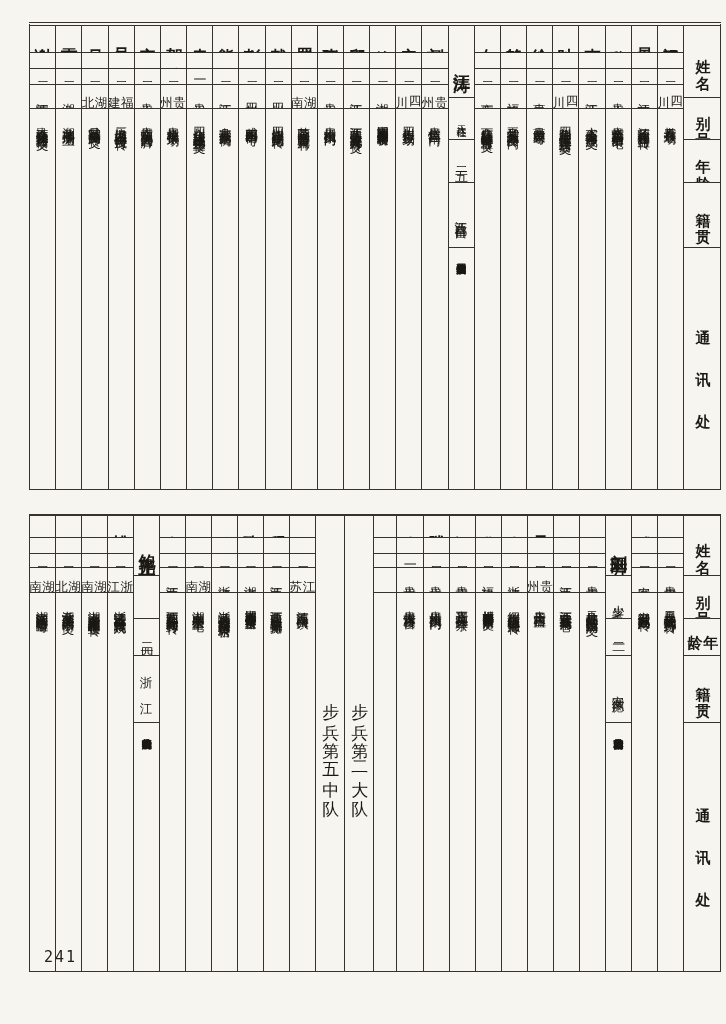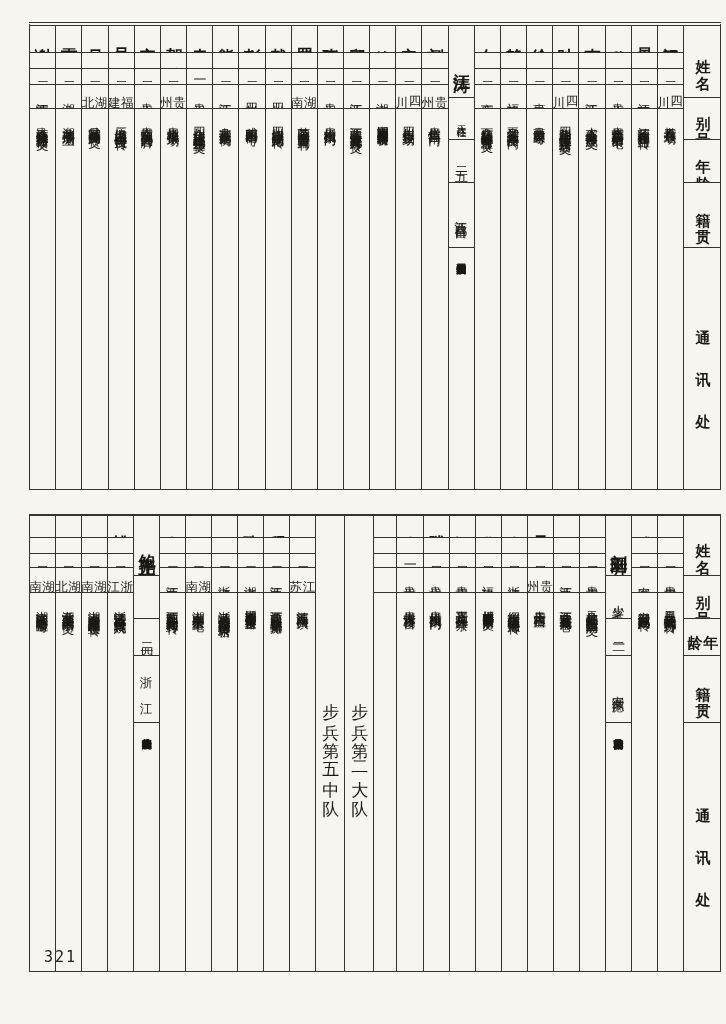--- a/index.html
+++ b/index.html
@@ -923,14 +923,14 @@
           <span class="vtxt">二二</span>
         </div>
         <div class="cell r-origin origin-spread">
           <span class="vtxt">湖南</span>
         </div>
         <div class="cell r-addr">
           <span class="vtxt">湖南沅江阳罗市陈益泰号</span>
         </div>
       </div>
     </div>
-  <div id="page-number">321</div>
+  <div id="page-number">241</div>
 </div>
 
 </body></html>

